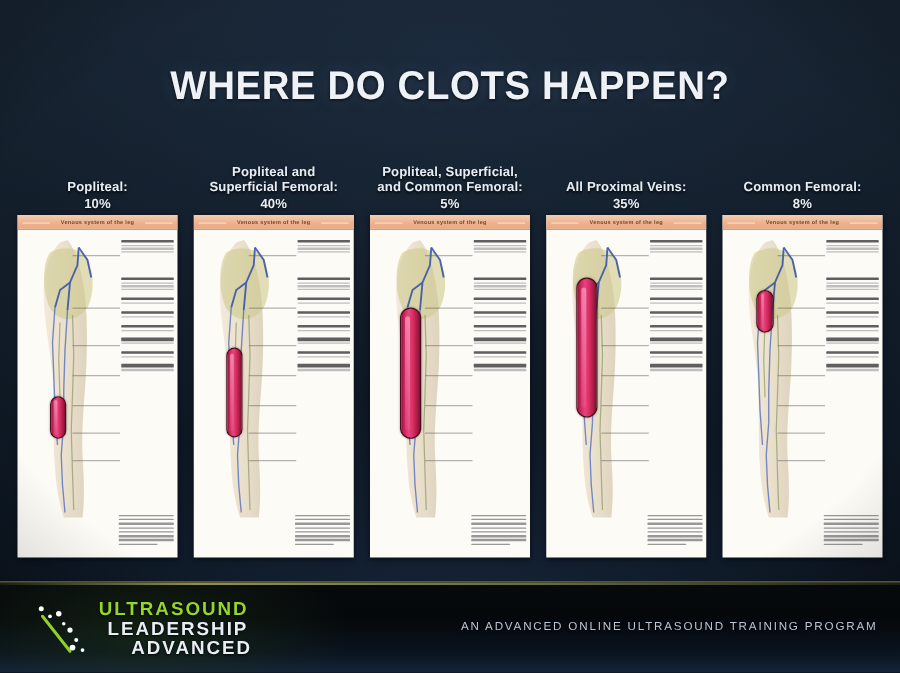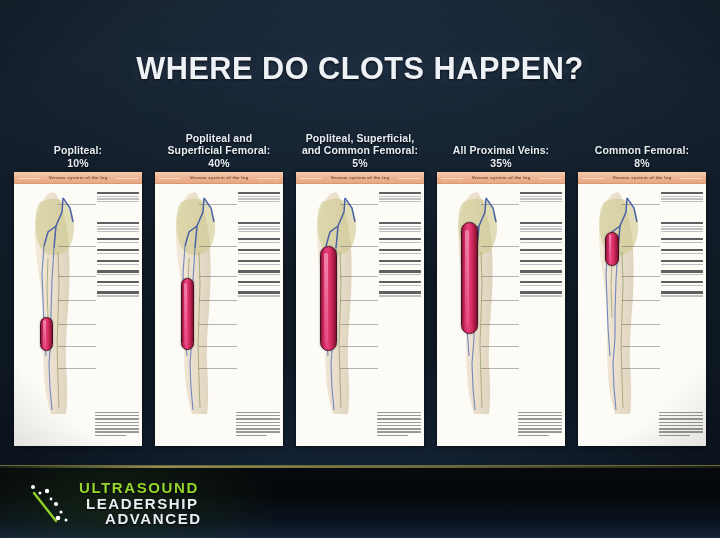--- a/index.html
+++ b/index.html
@@ -732,14 +732,15 @@
           <circle cx="41" cy="40" r="1.5" fill="#ffffff"></circle>
         </svg>
       </div>
       <div class="logo-text">
         <div class="lt1">ULTRASOUND</div>
         <div class="lt2">LEADERSHIP</div>
         <div class="lt3">ADVANCED</div>
       </div>
     </div>
   </div>
+  <div class="tagline">AN ADVANCED ONLINE ULTRASOUND TRAINING PROGRAM</div>
 
 </div>
 
 </body></html>

